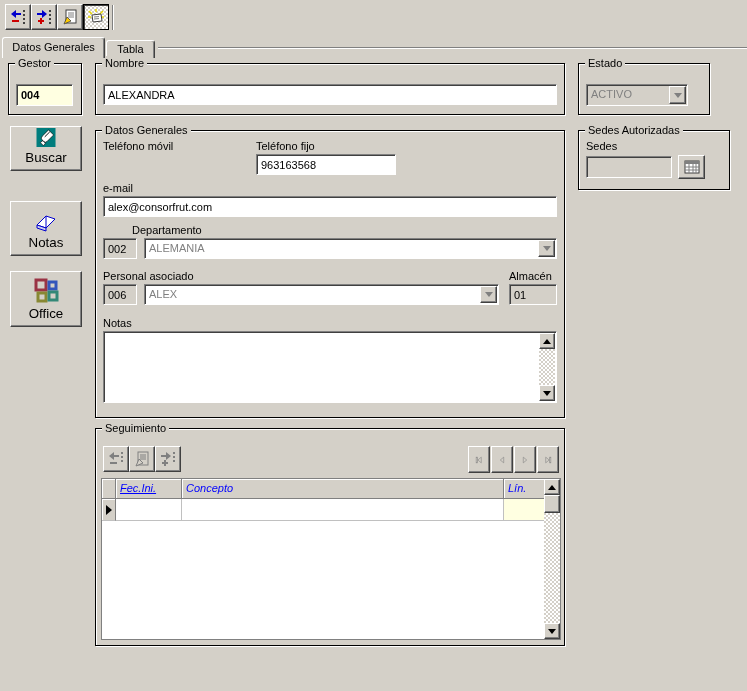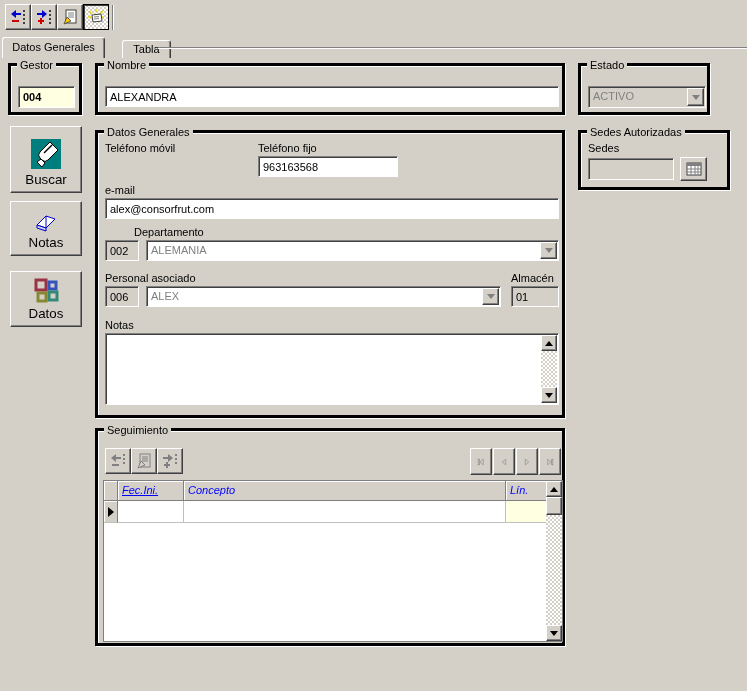--- a/index.html
+++ b/index.html
@@ -34,21 +34,21 @@
   
   .tab {
     position:absolute; background:#d4d0c8; text-align:center;
     border:1px solid; border-color:#ffffff #404040 #d4d0c8 #ffffff;
     border-bottom:none; border-radius:3px 3px 0 0;
     box-shadow: inset -1px 0 0 #808080;
     padding-top:3px; cursor:default;
   }
   .etch-h { border-top:1px solid #808080; border-bottom:1px solid #ffffff; height:2px; position:absolute; }
   
-  .group { position:absolute; border:3px solid #000000;
+  .group { position:absolute; border:1px solid #000000;
     box-shadow: inset 1px 1px 0 #ffffff, 1px 1px 0 #ffffff; }
   .glabel { position:absolute; top:-8px; left:6px; background:#d4d0c8;
     padding:0 3px; line-height:14px; white-space:nowrap; }
   .lbl { position:absolute; white-space:nowrap; }
   
   .field {
     position:absolute; background:#ffffff;
     border:1px solid; border-color:#808080 #ffffff #ffffff #808080;
     box-shadow: inset 1px 1px 0 #404040;
     font-family:"Liberation Sans", sans-serif; font-size:11px; color:#000;
@@ -142,45 +142,45 @@
       <polygon points="4,6 13,5 14,12 5,13" fill="#ffffff" stroke="#404040"></polygon>
       <line x1="6" y1="8" x2="11" y2="7.6" stroke="#808080"></line>
       <line x1="6" y1="10" x2="11" y2="9.6" stroke="#808080"></line>
     </svg>
   </button>
   <div class="tb-sep" style="left:112px;top:5px;"></div>
 </div>
 
 <div>
   <div class="tab" style="left:2px;top:37px;width:103px;height:21px;z-index:2;">Datos Generales</div>
-  <div class="tab" style="left:106px;top:40px;width:49px;height:18px;padding-top:2px;margin-left:16px;">Tabla</div>
+  <div class="tab" style="left:106px;top:40px;width:49px;height:18px;padding-top:2px;">Tabla</div>
   <div class="etch-h" style="left:158px;top:47px;width:589px;"></div>
 </div>
 
 <div class="group" style="left:8px;top:63px;width:74px;height:52px;">
   <span class="glabel">Gestor</span>
   <input class="field cream" style="left: 7px; top: 20px; width: 57px; height: 22px;" value="004">
 </div>
 
 <div class="group" style="left:95px;top:63px;width:470px;height:52px;">
   <span class="glabel">Nombre</span>
   <input class="field" style="left: 7px; top: 20px; width: 454px; height: 21px;" value="ALEXANDRA">
 </div>
 
 <div class="group" style="left:578px;top:63px;width:132px;height:52px;">
   <span class="glabel">Estado</span>
-  <div class="combo gray" style="left:7px;top:20px;width:118px;height:22px;">
+  <div class="combo gray" style="left:7px;top:20px;width:102px;height:22px;">
     <span class="ctext">ACTIVO</span>
     <span class="cbtn raised">
       <span class="tri-down"></span>
     </span>
   </div>
 </div>
 
-<button class="sbtn raised" style="left:10px;top:126px;height:67px;">
+<button class="sbtn raised" style="left:10px;top:126px;height:45px;">
   <svg width="30" height="30" viewBox="0 0 30 30">
     <rect width="30" height="30" fill="#007d7d"></rect>
     <path d="M19 3 L27 11 L17 21 Q14 24 11 21 L9 19 Q6 16 9 13 Z" fill="#ffffff" stroke="#000000"></path>
     <path d="M10 20 L14 24 L11 28 L6 23 Z" fill="#ffffff" stroke="#000000"></path>
     <line x1="21" y1="6" x2="13" y2="14" stroke="#000000" stroke-width="1.5"></line>
   </svg>
   <span>Buscar</span>
 </button>
 
 <button class="sbtn raised" style="left:10px;top:201px;height:55px;">
@@ -192,21 +192,21 @@
   <span>Notas</span>
 </button>
 
 <button class="sbtn raised" style="left:10px;top:271px;height:56px;">
   <svg width="26" height="26" viewBox="0 0 26 26">
     <rect x="3" y="3" width="10" height="10" fill="none" stroke="#993344" stroke-width="3"></rect>
     <rect x="16" y="5" width="7" height="7" fill="none" stroke="#3355bb" stroke-width="3"></rect>
     <rect x="5" y="16" width="8" height="8" fill="none" stroke="#888833" stroke-width="3"></rect>
     <rect x="16" y="15" width="8" height="8" fill="none" stroke="#338877" stroke-width="3"></rect>
   </svg>
-  <span>Datos</span>
+  <span>Office</span>
 </button>
 
 <div class="group" style="left:95px;top:130px;width:470px;height:288px;">
   <span class="glabel">Datos Generales</span>
 
   <span class="lbl" style="left:7px;top:9px;">Teléfono móvil</span>
 
   <span class="lbl" style="left:160px;top:9px;">Teléfono fijo</span>
   <input class="field" style="left: 160px; top: 23px; width: 140px; height: 21px;" value="963163568">
 

